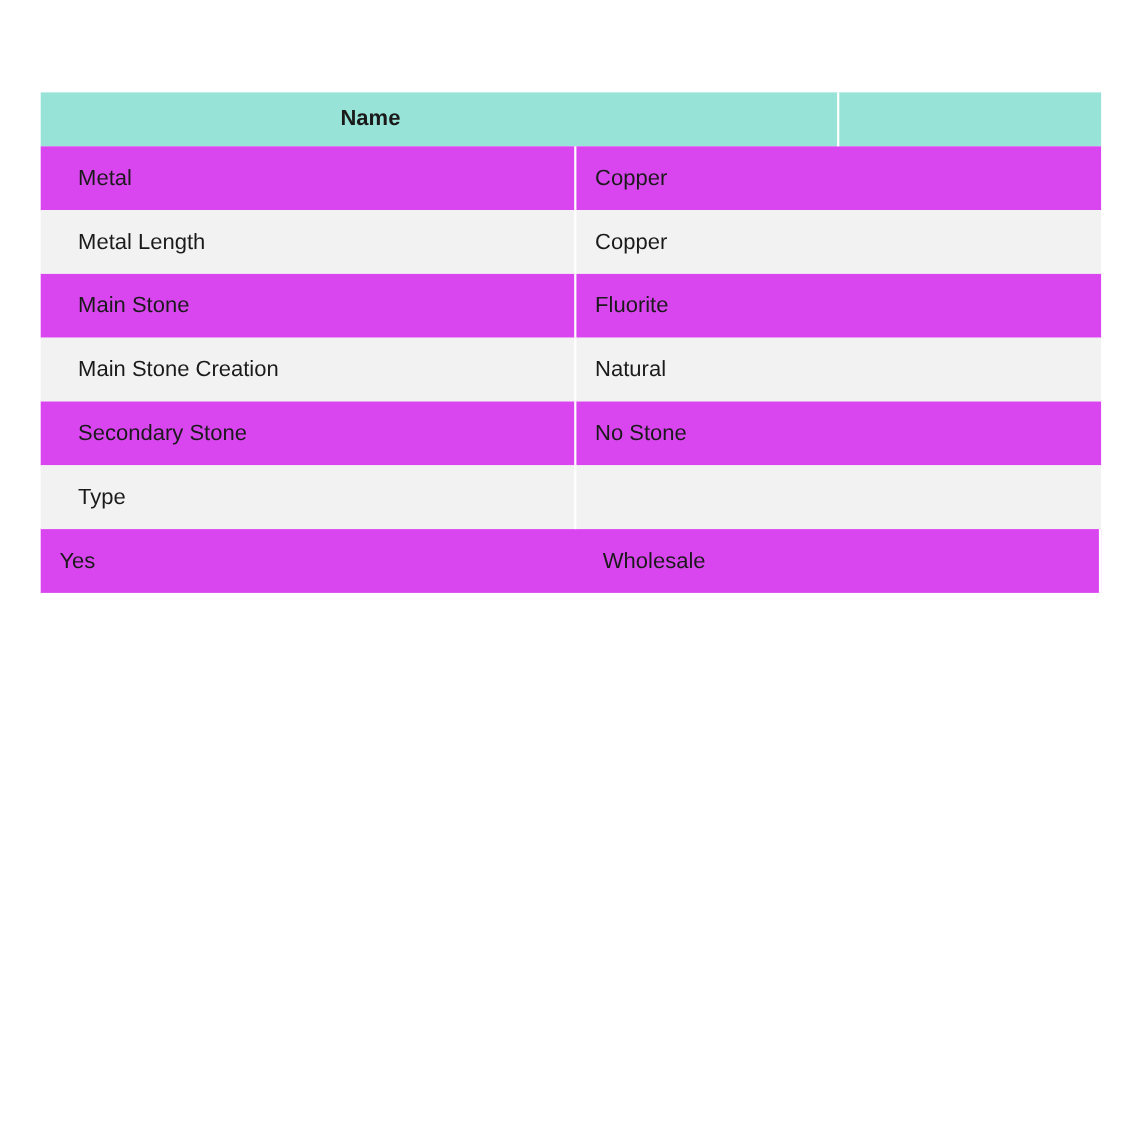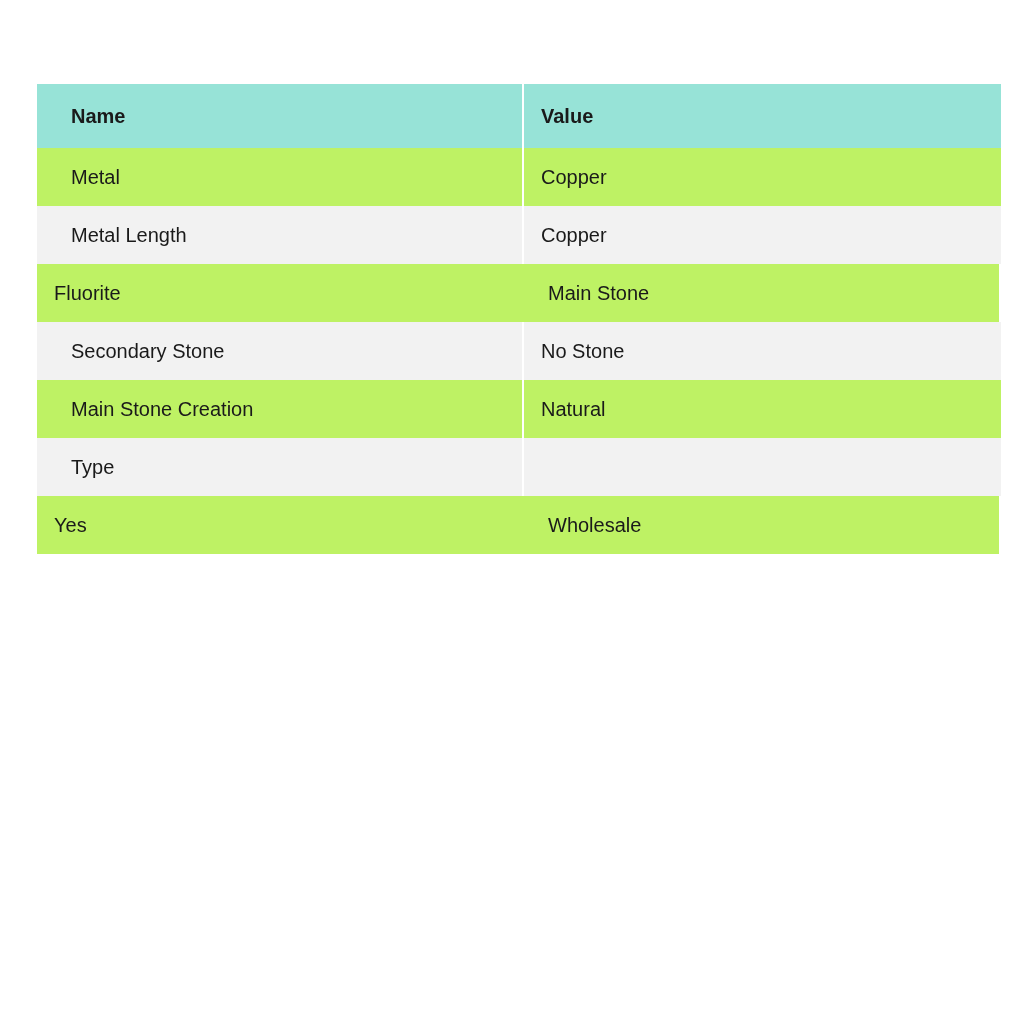--- a/index.html
+++ b/index.html
@@ -19,27 +19,28 @@
   .tbl {
     position: absolute;
     left: 37px;
     top: 84px;
     width: 964px;
   }
   .row {
     display: flex;
     align-items: center;
     height: 58px;
-    background: #bef264;
+    background: #d946ef;
     font-size: 20px;
   }
   .row.header {
-    height: 64px;
+    height: 49px;
     background: var(--header-bg, #97e3d7);
     font-weight: 600;
+    flex-direction: column;
   }
   
   .row:nth-child(odd):not(.header) {
     background: var(--row-alt-bg, #f2f2f2);
   }
   .cell {
     box-sizing: border-box;
     height: 100%;
     display: flex;
     align-items: center;
@@ -72,32 +73,32 @@
       <div class="cell name">Metal</div>
       <div class="cell value">Copper</div>
     </div>
 
     <div class="row">
       <div class="cell name">Metal Length</div>
       <div class="cell value">Copper</div>
     </div>
 
     <div class="row">
+      <div class="cell name">Main Stone</div>
       <div class="cell value">Fluorite</div>
-      <div class="cell name">Main Stone</div>
+    </div>
+
+    <div class="row">
+      <div class="cell name">Main Stone Creation</div>
+      <div class="cell value">Natural</div>
     </div>
 
     <div class="row">
       <div class="cell name">Secondary Stone</div>
       <div class="cell value">No Stone</div>
-    </div>
-
-    <div class="row">
-      <div class="cell name">Main Stone Creation</div>
-      <div class="cell value">Natural</div>
     </div>
 
 
     <div class="row">
       <div class="cell name">Type</div>
     </div>
 
     <div class="row">
       <div class="cell value">Yes</div>
       <div class="cell name">Wholesale</div>

